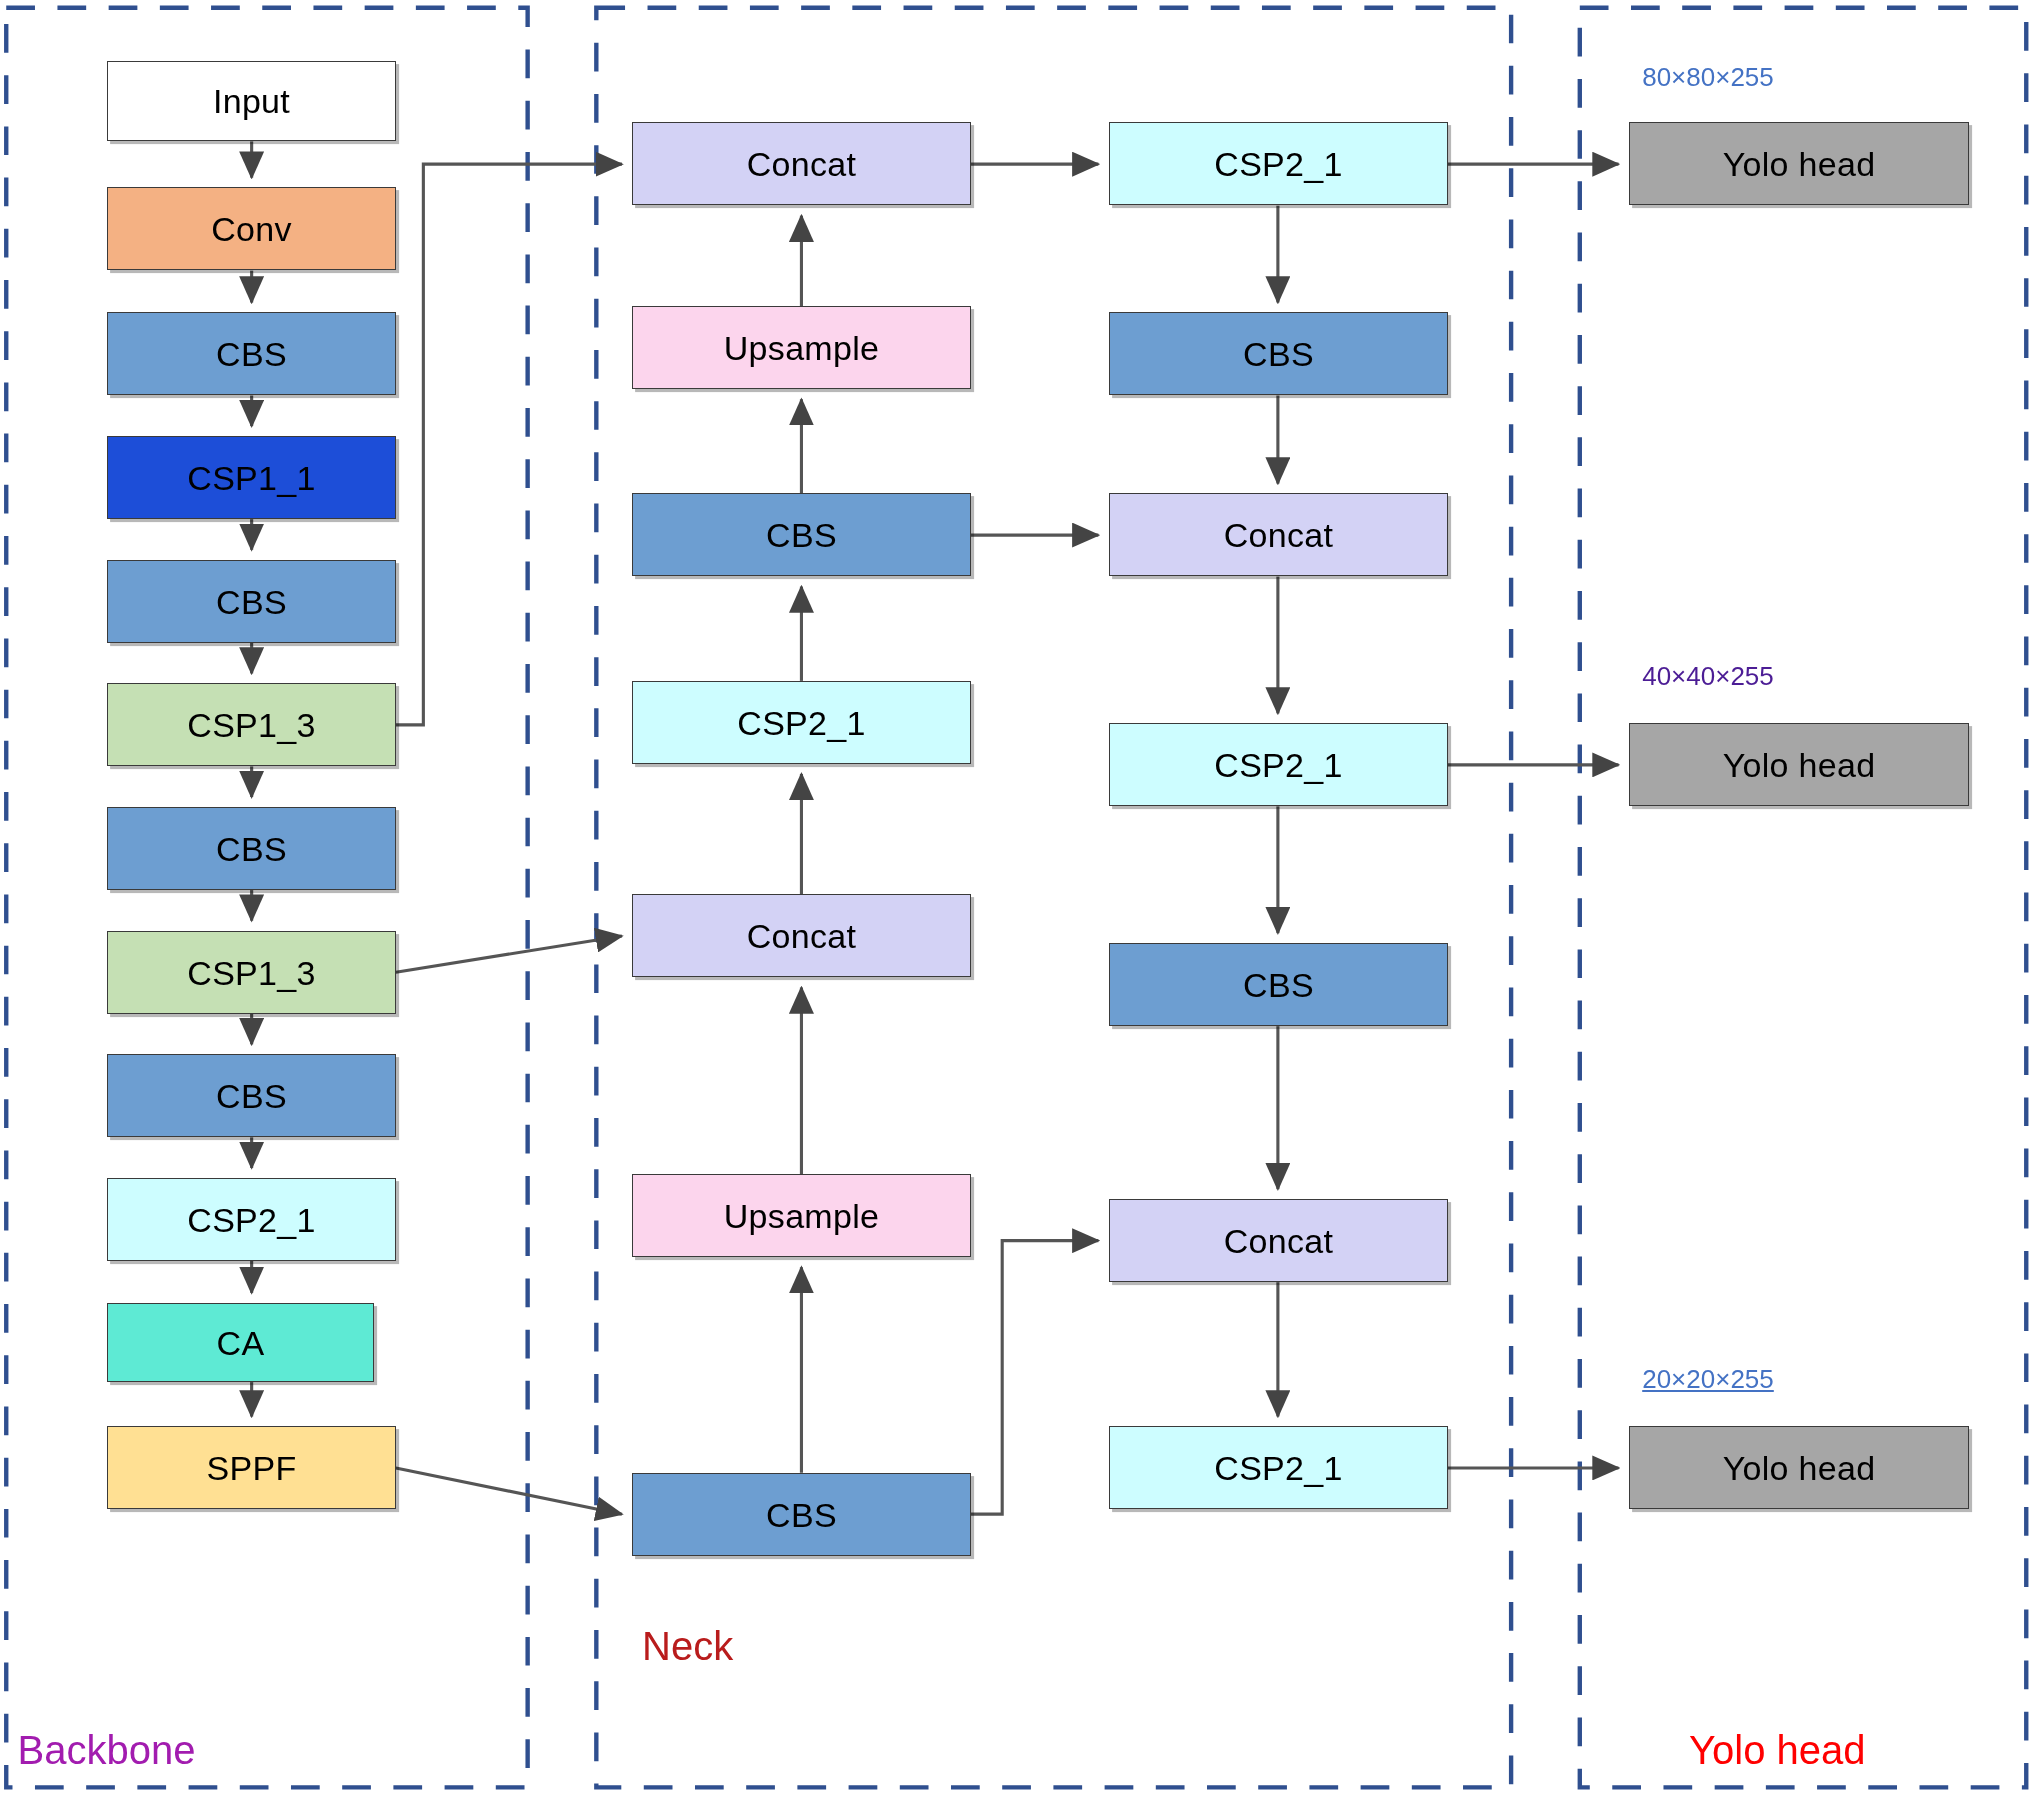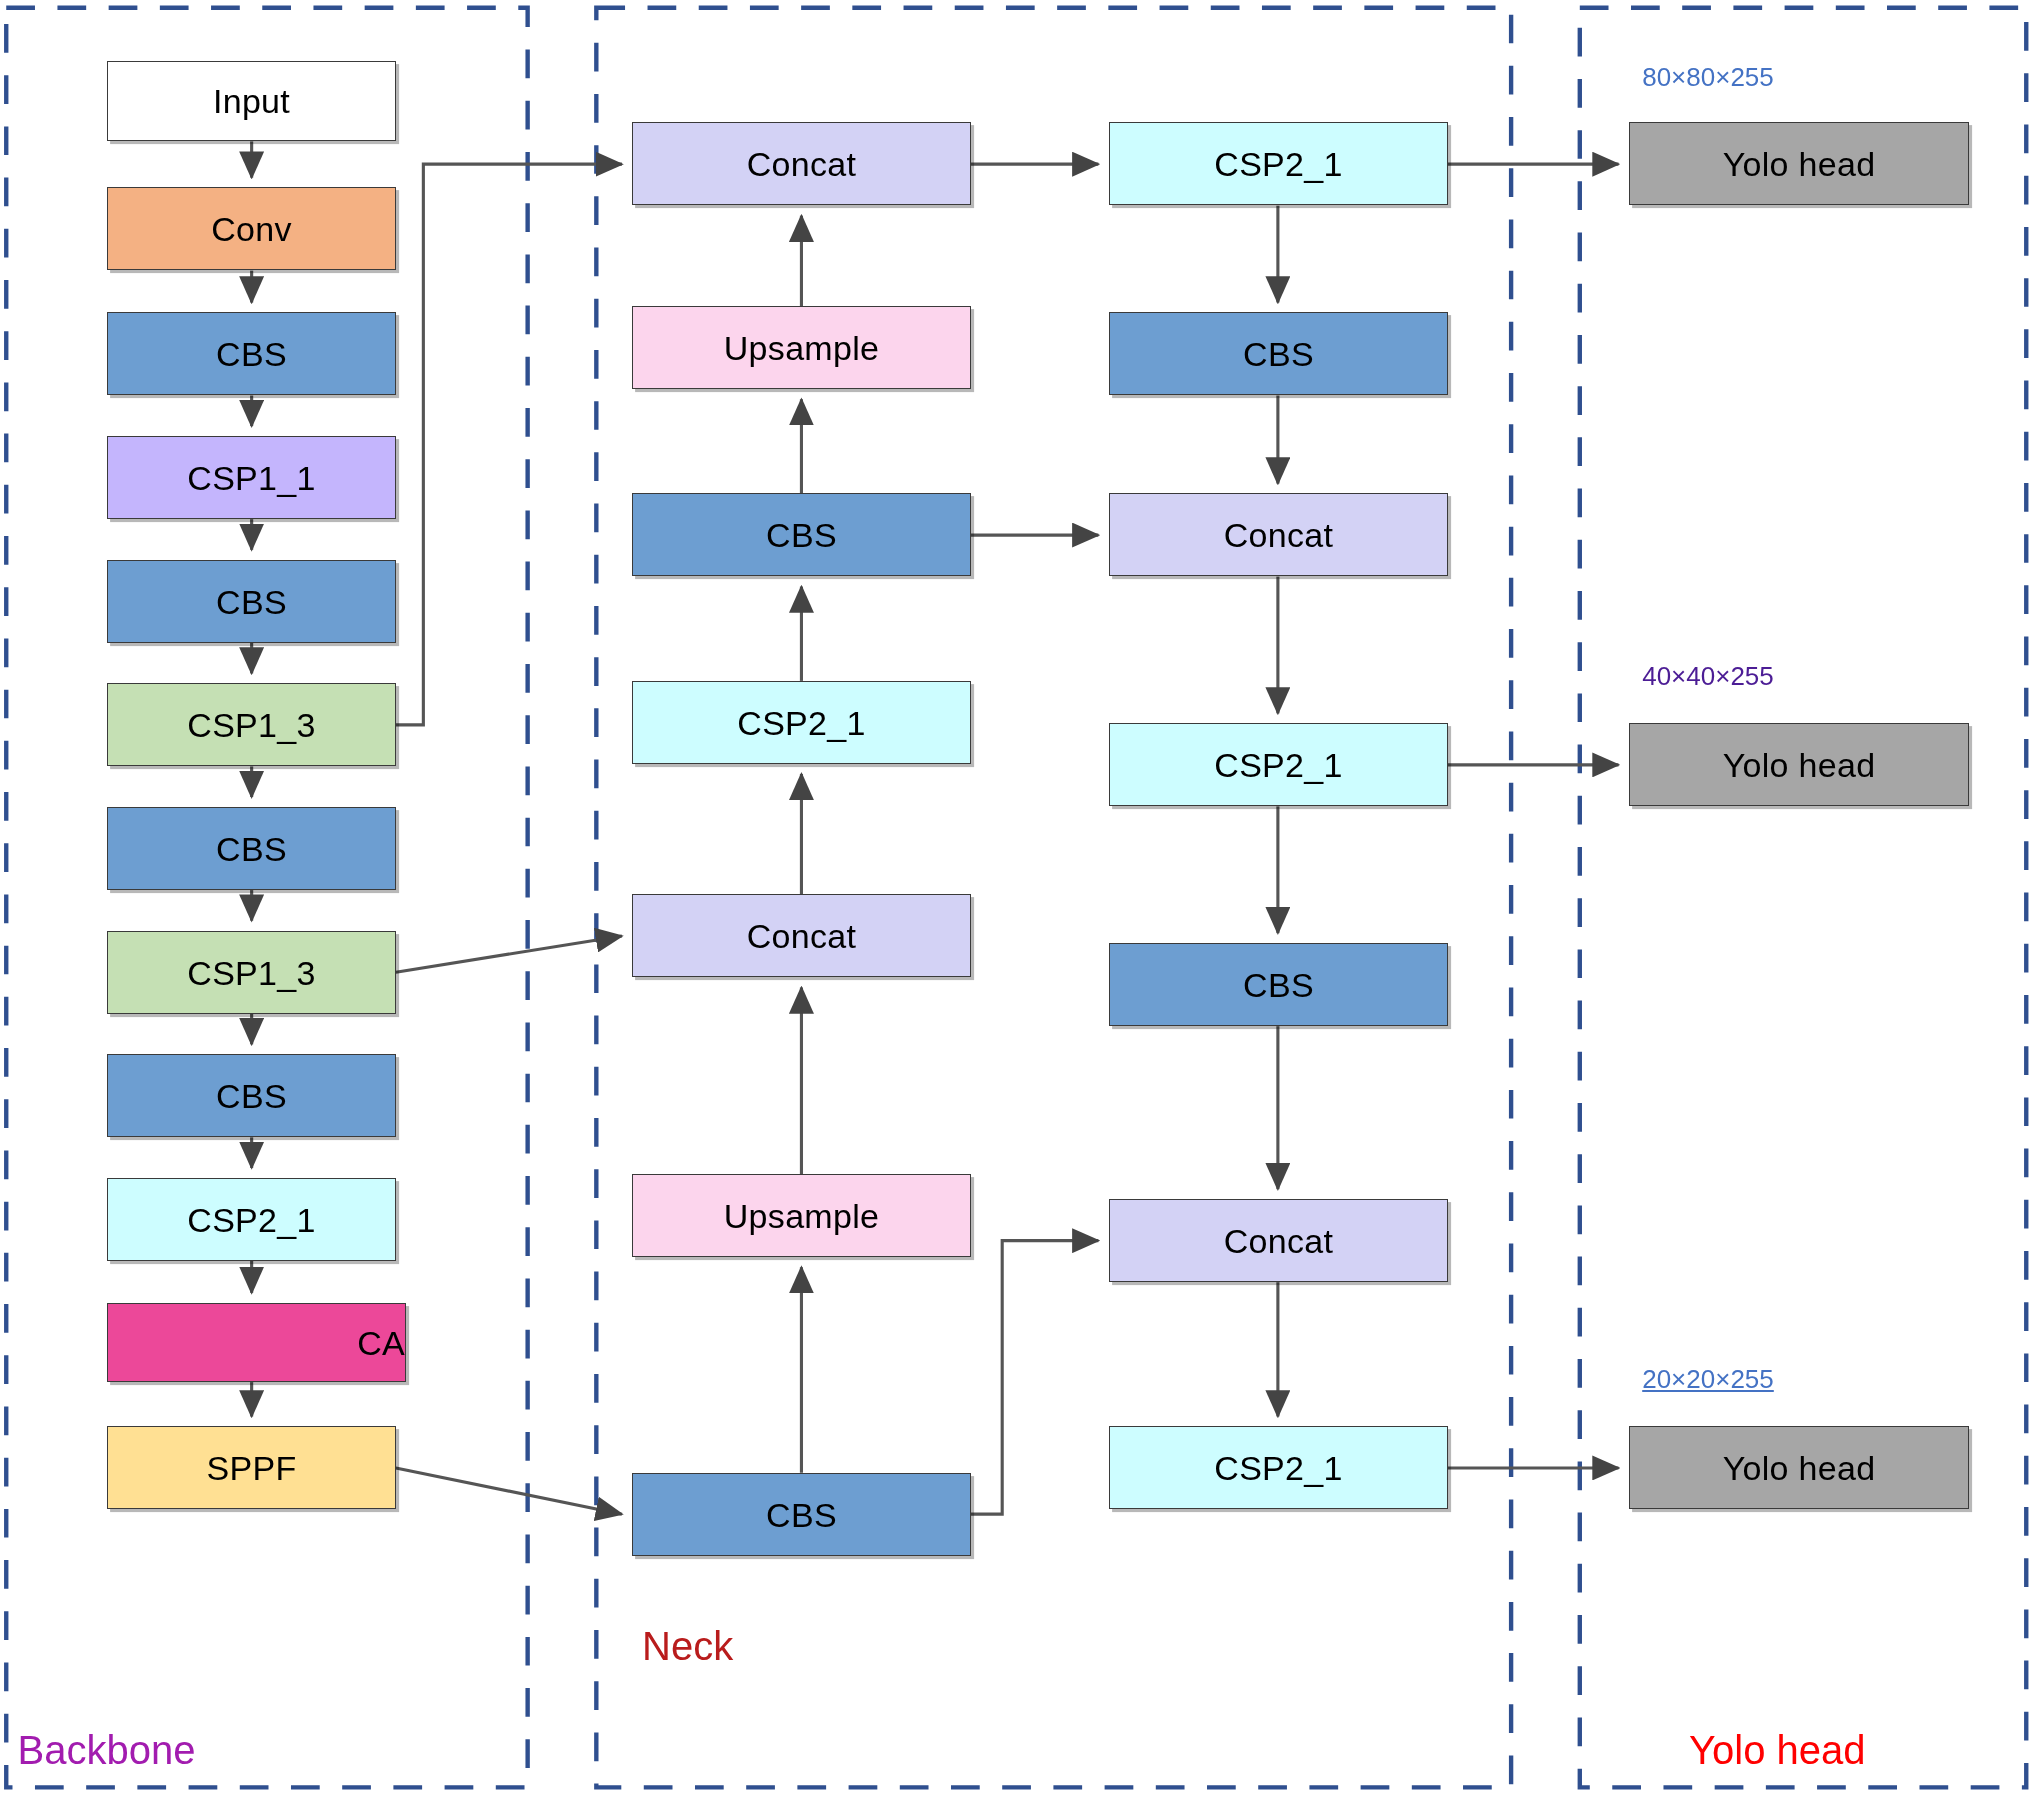--- a/index.html
+++ b/index.html
@@ -108,42 +108,42 @@
   <div id="nodes">
       <div class="node" style="left: 107px; top: 61px; width: 289px; height: 80px; background: rgb(255, 255, 255);">
         <span>Input</span>
       </div>
       <div class="node" style="left: 107px; top: 187px; width: 289px; height: 83px; background: rgb(244, 177, 131);">
         <span>Conv</span>
       </div>
       <div class="node" style="left: 107px; top: 312px; width: 289px; height: 83px; background: rgb(109, 158, 209);">
         <span>CBS</span>
       </div>
-      <div class="node" style="left: 107px; top: 436px; width: 289px; height: 83px; background: #c4b5fd;">
+      <div class="node" style="left: 107px; top: 436px; width: 289px; height: 83px; background: #1d4ed8;">
         <span>CSP1_1</span>
       </div>
       <div class="node" style="left: 107px; top: 560px; width: 289px; height: 83px; background: rgb(109, 158, 209);">
         <span>CBS</span>
       </div>
       <div class="node" style="left: 107px; top: 683px; width: 289px; height: 83px; background: rgb(197, 224, 180);">
         <span>CSP1_3</span>
       </div>
       <div class="node" style="left: 107px; top: 807px; width: 289px; height: 83px; background: rgb(109, 158, 209);">
         <span>CBS</span>
       </div>
       <div class="node" style="left: 107px; top: 931px; width: 289px; height: 83px; background: rgb(197, 224, 180);">
         <span>CSP1_3</span>
       </div>
       <div class="node" style="left: 107px; top: 1054px; width: 289px; height: 83px; background: rgb(109, 158, 209);">
         <span>CBS</span>
       </div>
       <div class="node" style="left: 107px; top: 1178px; width: 289px; height: 83px; background: rgb(205, 253, 255);">
         <span>CSP2_1</span>
       </div>
-      <div class="node" style="left: 107px; top: 1303px; width: 299px; height: 79px; background: #ec4899; justify-content: flex-end;">
+      <div class="node" style="left: 107px; top: 1303px; width: 267px; height: 79px; background: #5eead4;">
         <span>CA</span>
       </div>
       <div class="node" style="left: 107px; top: 1426px; width: 289px; height: 83px; background: rgb(255, 224, 147);">
         <span>SPPF</span>
       </div>
       <div class="node" style="left: 632px; top: 122px; width: 339px; height: 83px; background: rgb(211, 210, 245);">
         <span>Concat</span>
       </div>
       <div class="node" style="left: 632px; top: 306px; width: 339px; height: 83px; background: rgb(252, 213, 237);">
         <span>Upsample</span>

